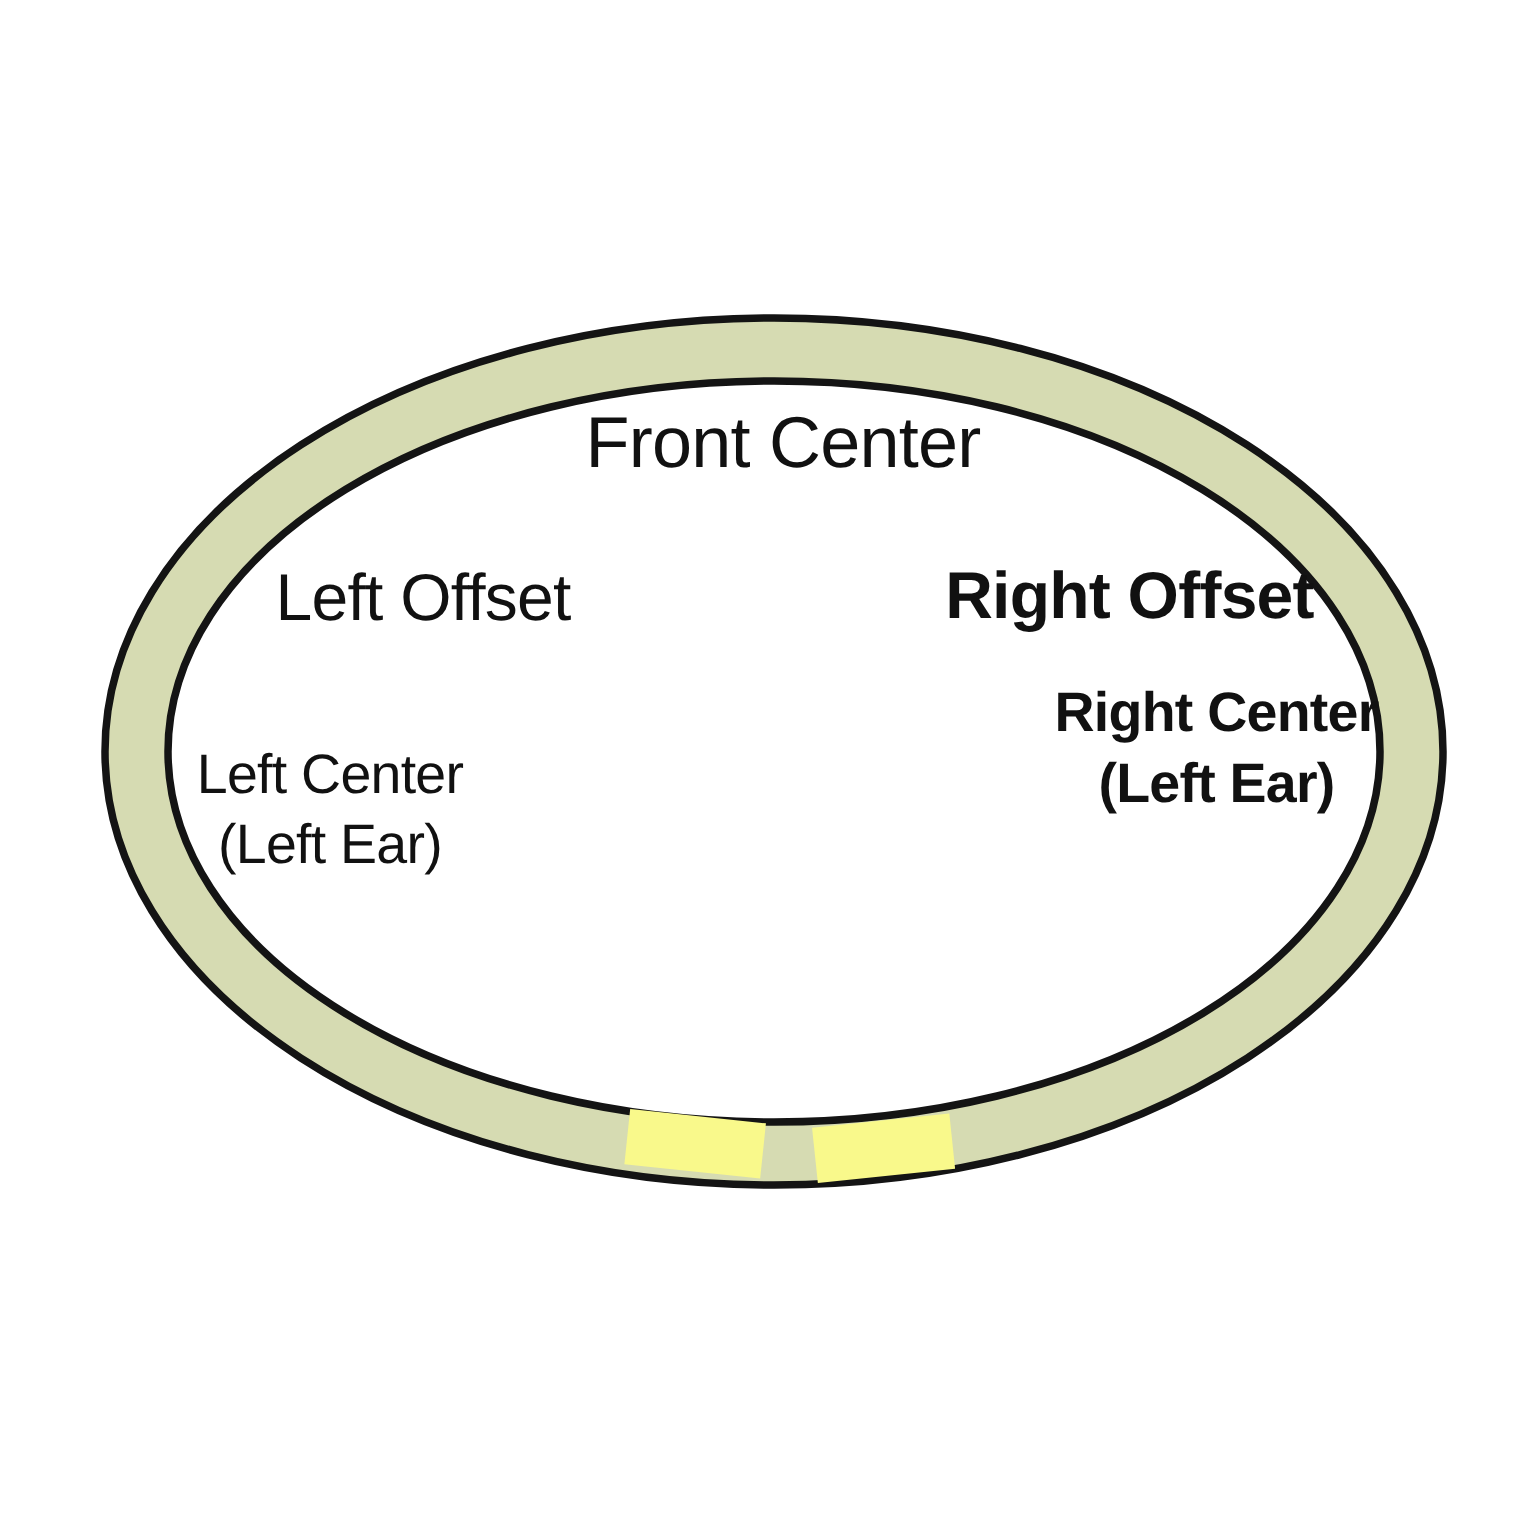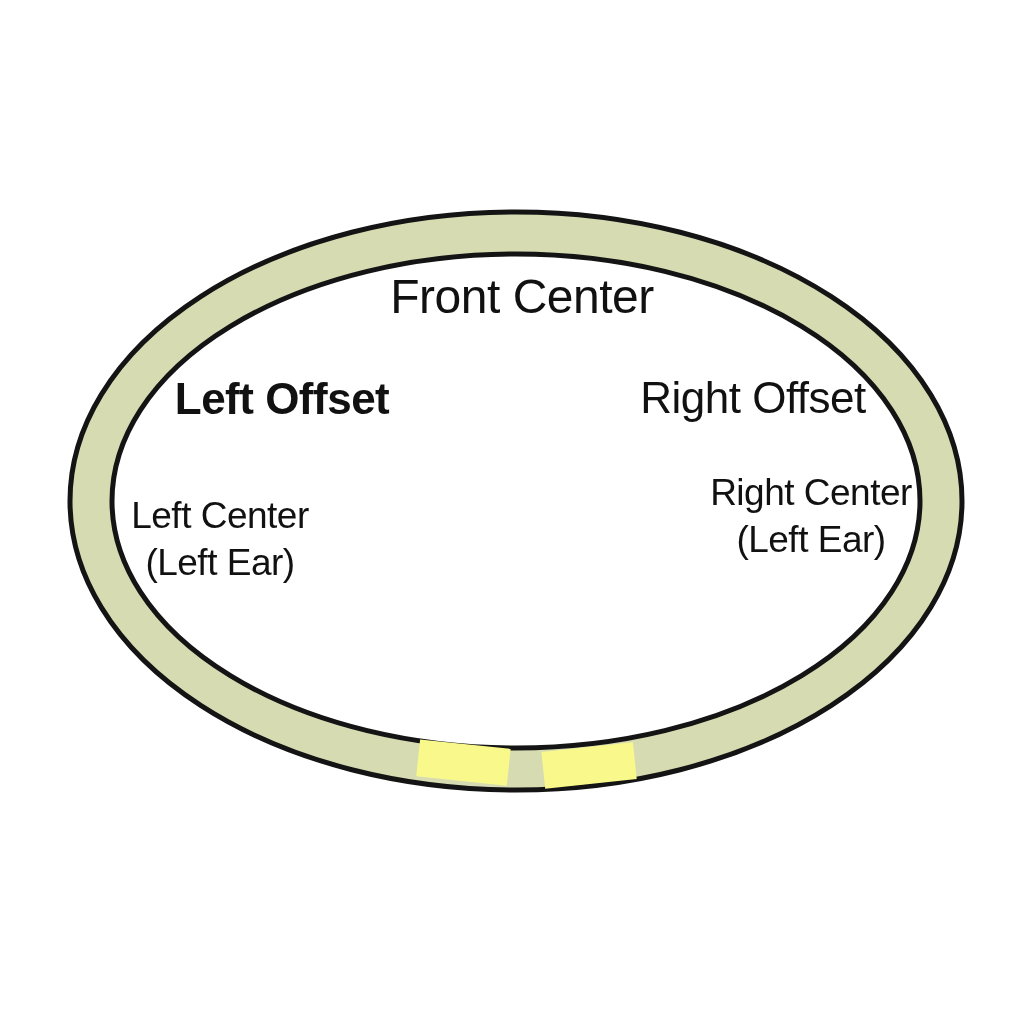--- a/index.html
+++ b/index.html
@@ -31,41 +31,41 @@
   .label-front-center {
     left: 522px;
     top: 296px;
     font-size: 48px;
     font-weight: 500;
   }
   .label-left-offset {
     left: 282px;
     top: 399px;
     font-size: 44px;
-    font-weight: 700;
+    font-weight: 400;
   }
   .label-right-offset {
     left: 753px;
     top: 398px;
     font-size: 44px;
-    font-weight: 400;
+    font-weight: 700;
   }
   .label-left-center {
     left: 220px;
     top: 523px;
     font-size: 37px;
     font-weight: 400;
     line-height: 1.26;
     margin-top: 17px;
   }
   .label-right-center {
     left: 811px;
-    top: 517px;
+    top: 499px;
     font-size: 37px;
-    font-weight: 400;
+    font-weight: 700;
     line-height: 1.26;
   }
 </style>
 </head>
 <body>
 
 <div class="stage">
 
   <svg width="1024" height="1024" viewBox="0 0 1024 1024">
 

